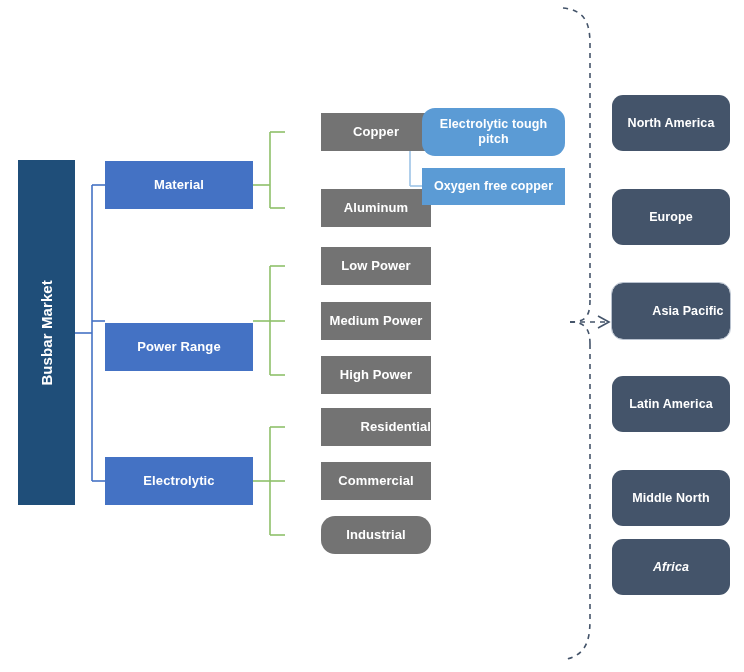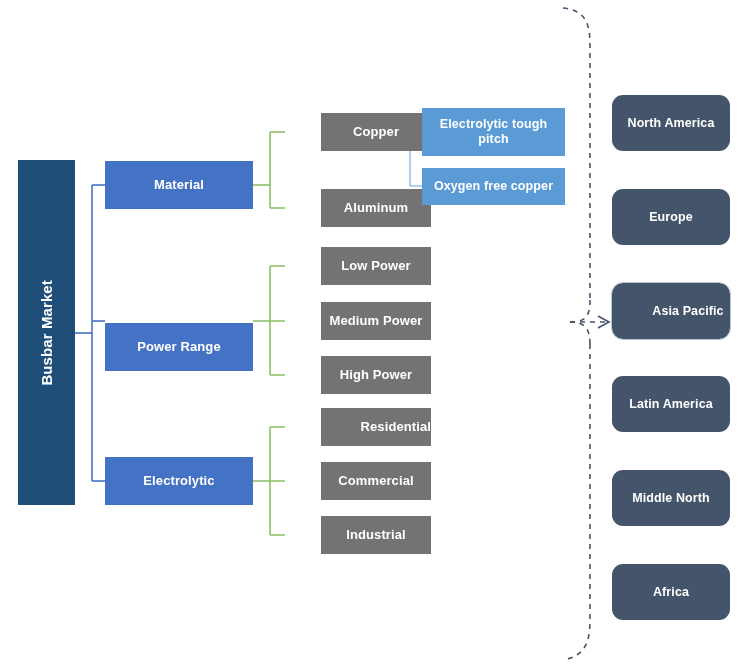--- a/index.html
+++ b/index.html
@@ -191,25 +191,25 @@
   <div class="node sub" style="top:356px;">
     <span>High Power</span>
   </div>
 
   <div class="node sub" style="top:408px;justify-content:flex-end;">
     <span>Residential</span>
   </div>
   <div class="node sub" style="top:462px;">
     <span>Commercial</span>
   </div>
-  <div class="node sub" style="top:516px;">
+  <div class="node sub" style="top:516px;border-radius:14px;">
     <span>Industrial</span>
   </div>
 
-  <div class="node leaf" style="top:108px;height:48px;">
+  <div class="node leaf" style="top:108px;height:48px;border-radius:13px;">
     <span>Electrolytic tough pitch</span>
   </div>
   <div class="node leaf" style="top:168px;height:37px;">
     <span>Oxygen free copper</span>
   </div>
 
   <div class="node region" style="top:95px;">
     <span>North America</span>
   </div>
   <div class="node region" style="top:189px;">
@@ -217,17 +217,17 @@
   </div>
   <div class="node region highlight" style="top:283px;">
     <span>Asia Pacific</span>
   </div>
   <div class="node region" style="top:376px;">
     <span>Latin America</span>
   </div>
   <div class="node region" style="top:470px;">
     <span>Middle North</span>
   </div>
-  <div class="node region" style="top:564px;">
+  <div class="node region" style="top:539px;font-style:italic;">
     <span>Africa</span>
   </div>
 
 </div>
 
 </body></html>

